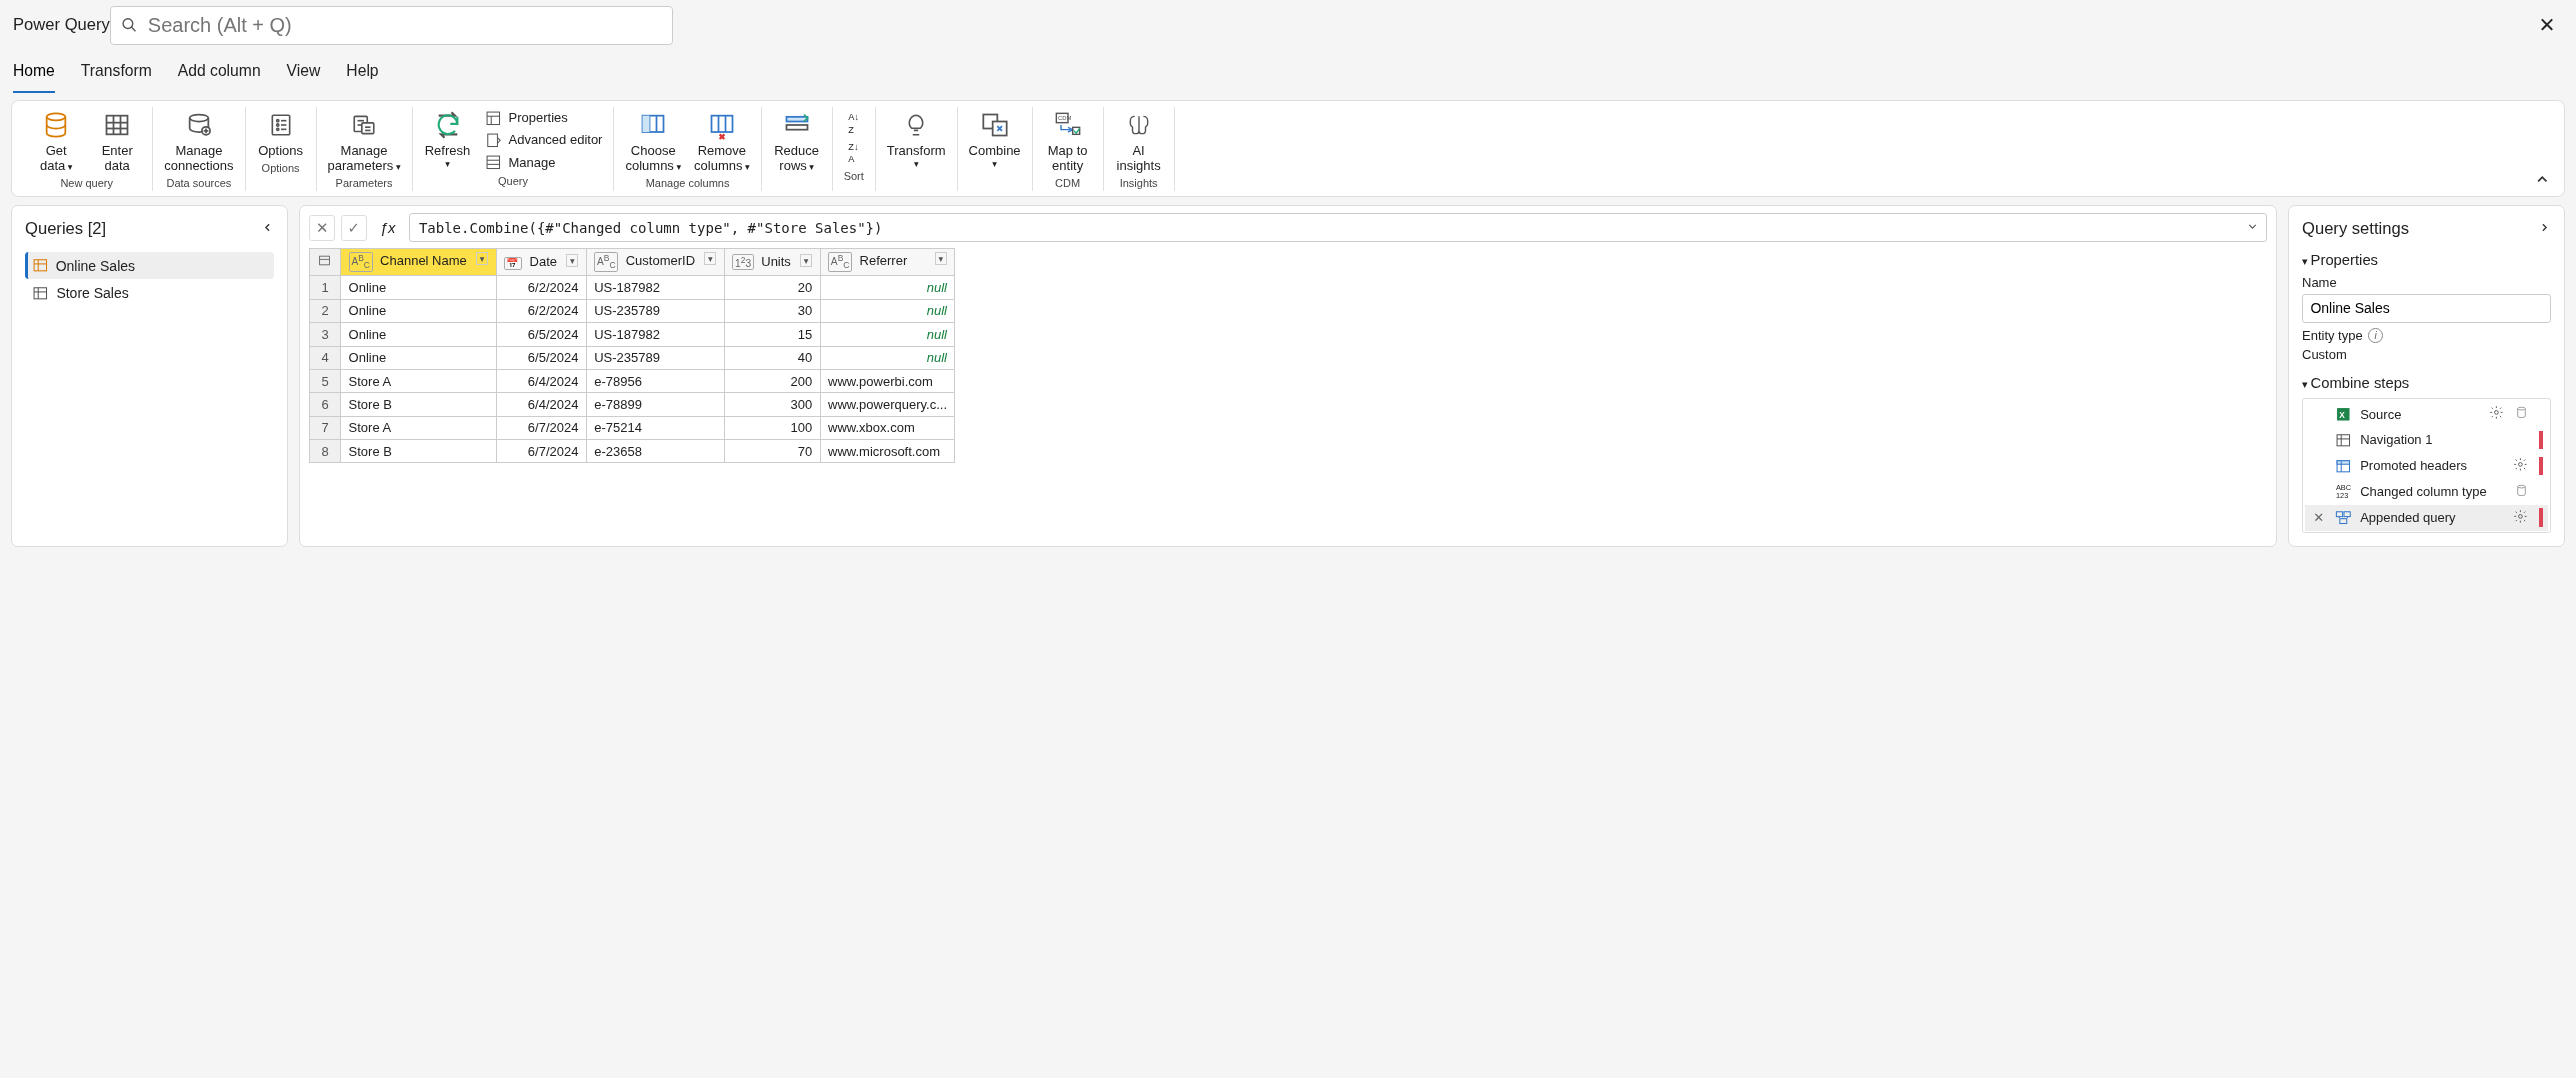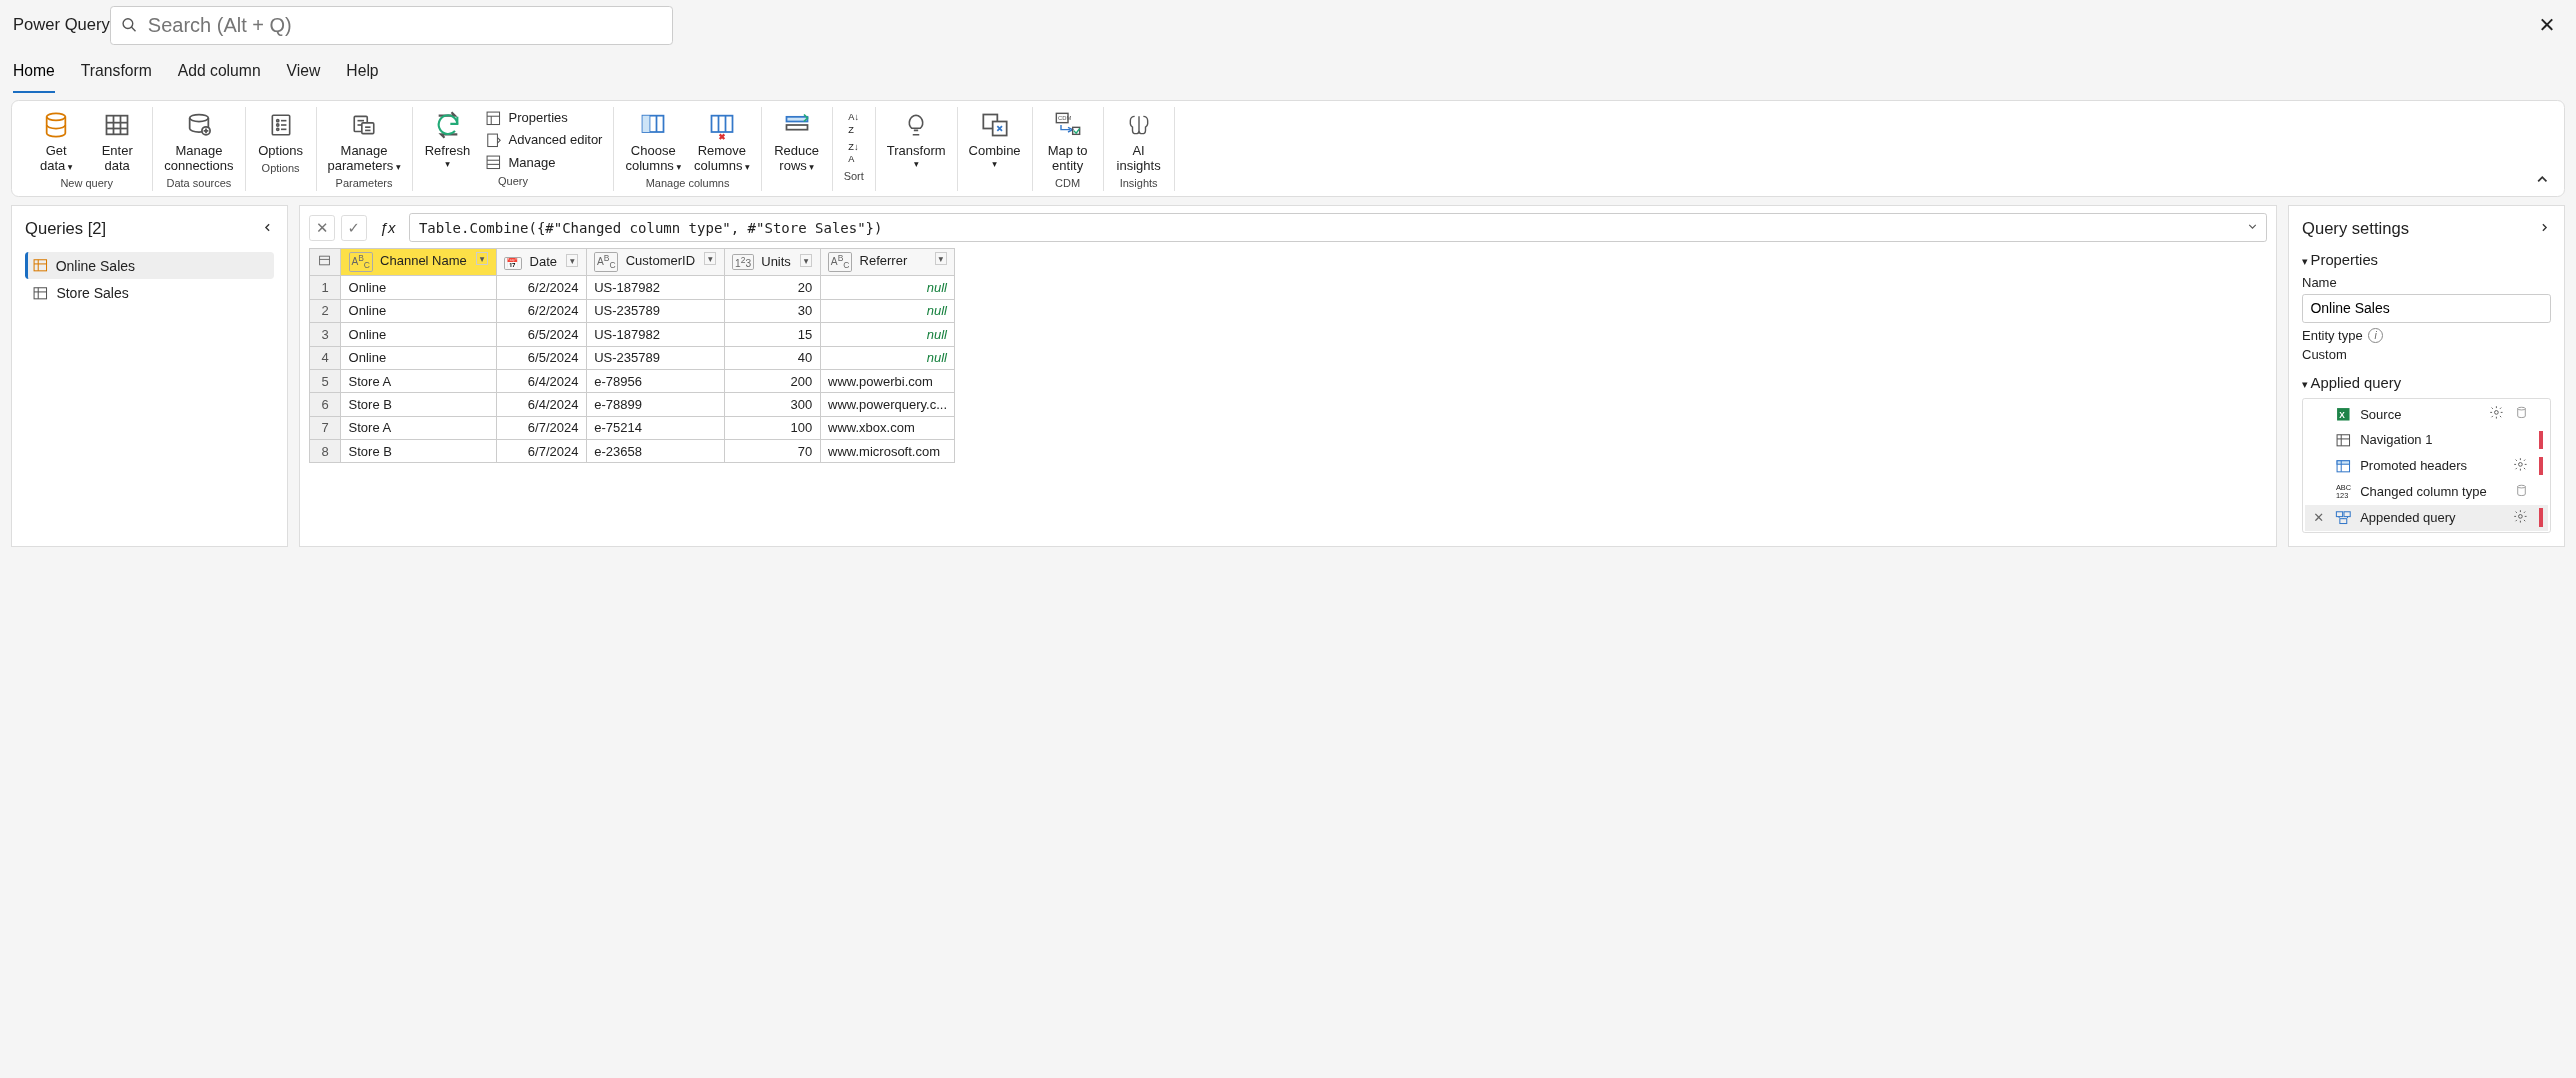--- a/index.html
+++ b/index.html
@@ -30,21 +30,21 @@
     .rbtn span.chev::after { content: " \25BE"; font-size:9.2px; }
     .vlist { display:flex; flex-direction:column; gap:3.7px; align-items:flex-start; }
     .vitem { display:flex; align-items:center; gap:5.5px; cursor:pointer; font-size:13px; }
     .vitem .ico { width:18.5px; height:18.5px; display:flex; align-items:center; justify-content:center; }
     .collapse-chev { position:absolute; right:13px; bottom:5.5px; cursor:pointer; }
     .sortmini { display:flex; flex-direction:column; gap:1.8px; justify-content:center; }
     .sortmini div { font-size:12px; cursor:pointer; padding:1.8px; line-height:1; }
 
     
     .main { display: flex; gap: 11px; padding: 0 11px 11px; }
-    .panel { background: #fff; border: 0.9px solid #ddd; border-radius: 0; }
+    .panel { background: #fff; border: 0.9px solid #ddd; border-radius: 7px; }
 
     
     .queries { width: 277px; padding: 13px; }
     .queries-hdr { display:flex; align-items:center; justify-content:space-between; font-size:16.6px; font-weight:500; margin-bottom:13px; }
     .q-item { display:flex; align-items:center; gap:7.4px; padding:5.5px 7.4px; border-radius:3.7px; cursor:pointer; font-size:14px; }
     .q-item.selected { background:#eee; border-left:3.7px solid #1b6ec2; padding-left:3.7px; }
     .q-icon { width:16.6px; height:16.6px; display:inline-flex; }
 
     
     .data { flex: 1; padding: 7.4px 9.2px; min-width:0; }
@@ -517,21 +517,21 @@
     </div>
     <div class="sect-head">Properties</div>
     <div class="prop-label">Name</div>
     <input class="name-input" value="Online Sales" style="">
     <div class="prop-label entity-row">
       <span>Entity type</span>
       <span class="entity-info">i</span>
     </div>
     <div style="margin-bottom:13px;">Custom</div>
 
-    <div class="sect-head">Applied query</div>
+    <div class="sect-head">Combine steps</div>
     <div class="steps" id="steps-list">
         <div class="step">
           <span class="del"></span>
           <span class="sico">
             <svg width="16.6" height="16.6" viewBox="0 0 24 24" style="font-size:14px">
               <rect x="3" y="3" width="18" height="18" fill="#1e8449"></rect>
               <text x="6" y="17" font-size="12" fill="#fff" font-weight="bold">X</text>
             </svg>
           </span>
           <span>Source</span>

